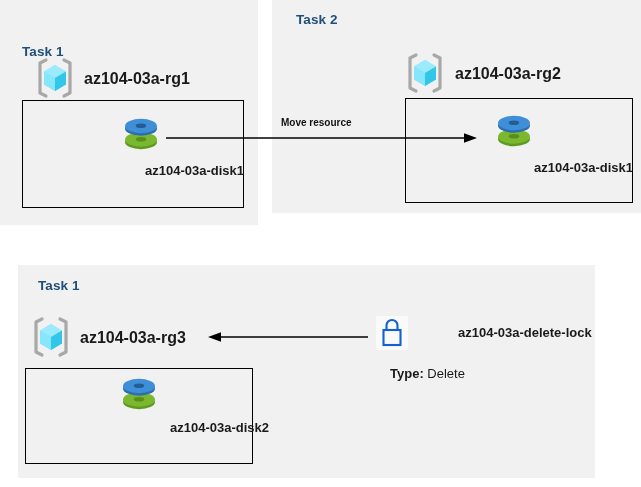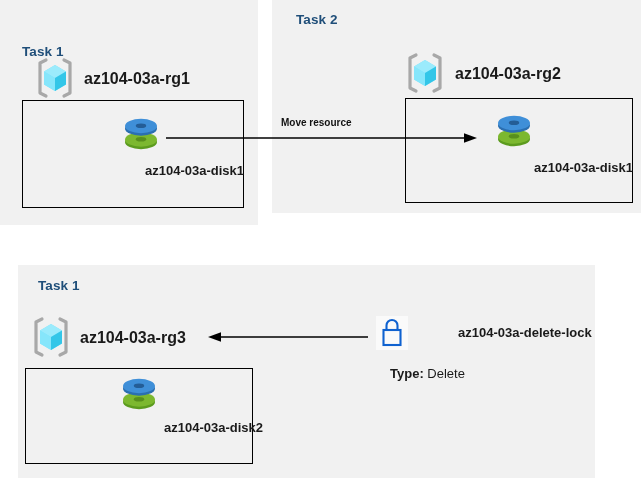--- a/index.html
+++ b/index.html
@@ -187,21 +187,21 @@
 <div class="icon" style="left:120px; top:373px; width:38px; height:42px;">
   <svg width="38" height="42" viewBox="0 0 38 42">
     <ellipse cx="19" cy="29" rx="16" ry="7.2" fill="#5C9B1E"></ellipse>
     <ellipse cx="19" cy="26.5" rx="16" ry="7.2" fill="#7CB82F"></ellipse>
     <ellipse cx="19" cy="26.3" rx="5.2" ry="2.3" fill="#588F1C"></ellipse>
     <ellipse cx="19" cy="15.5" rx="16" ry="7.2" fill="#2B6FB0"></ellipse>
     <ellipse cx="19" cy="13" rx="16" ry="7.2" fill="#3F8FD8"></ellipse>
     <ellipse cx="19" cy="12.8" rx="5.2" ry="2.3" fill="#245D96"></ellipse>
   </svg>
 </div>
-<div class="disk-name" style="left:35px; top:420px; width:228px;">az104-03a-disk2</div>
+<div class="disk-name" style="left:41px; top:420px; width:228px;">az104-03a-disk2</div>
 
 <div class="arrow" style="left:208px; top:329px; width:160px; height:16px;">
   <svg width="160" height="16" viewBox="0 0 160 16">
     <line x1="12" y1="8" x2="160" y2="8" stroke="#000000" stroke-width="1.4"></line>
     <polygon points="0,8 13,3.2 13,12.8" fill="#000000"></polygon>
   </svg>
 </div>
 
 <div class="lock-icon-wrap" style="left:376px; top:316px; width:32px; height:34px;">
   <svg width="32" height="34" viewBox="0 0 32 34">

